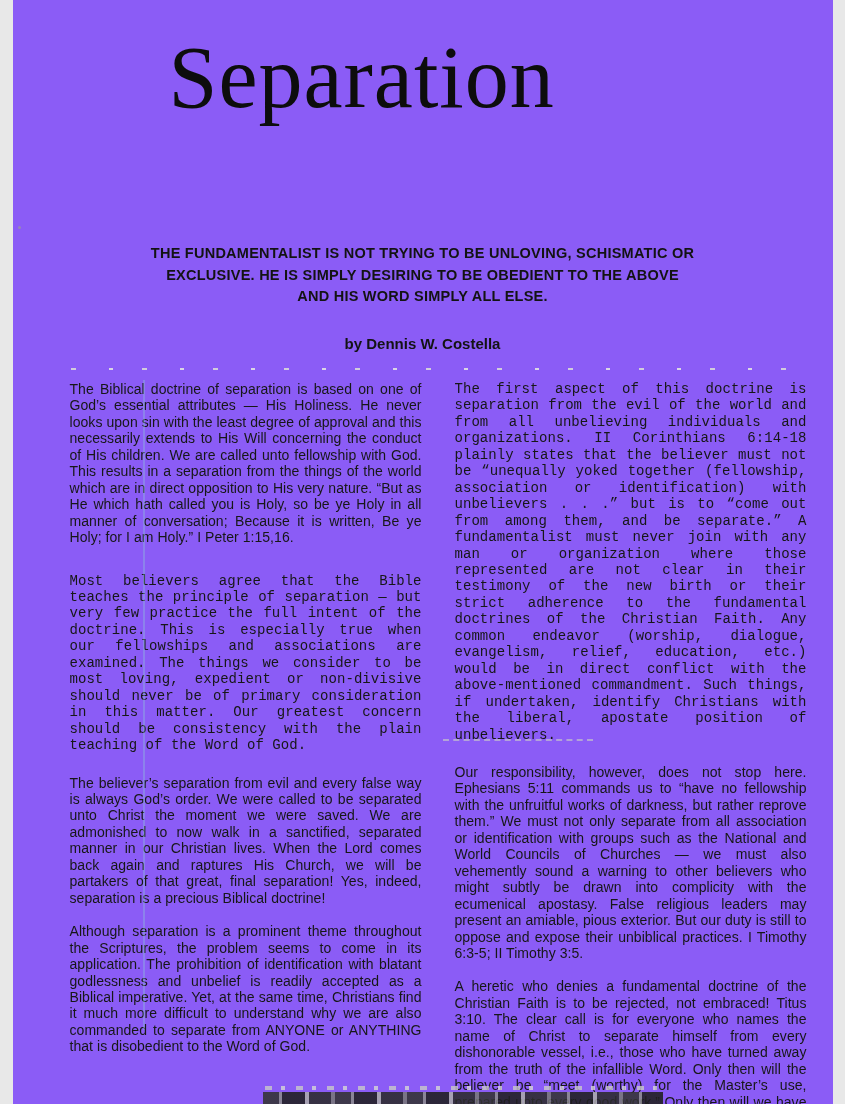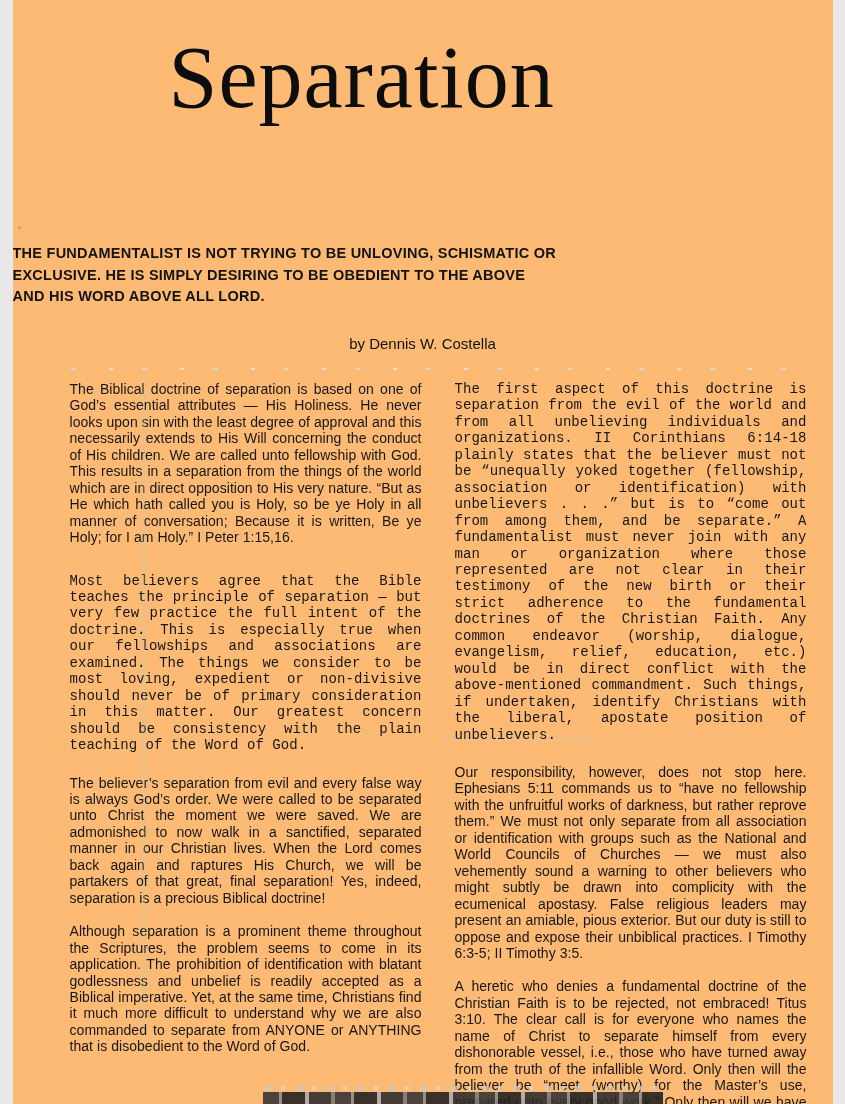--- a/index.html
+++ b/index.html
@@ -1,21 +1,21 @@
 <!DOCTYPE html>
 <html><head>
 <meta charset="utf-8">
 <style>
   html, body { margin: 0; padding: 0; background: #e8e8e8; }
   .page {
     position: relative;
     width: 820px;
     height: 1104px;
     margin: 0 auto;
-    background: #fdba74;
+    background: #8b5cf6;
     overflow: hidden;
     color: #161616;
     font-family: "Liberation Sans", sans-serif;
   }
   
   .title-line {
     position: absolute;
     margin: 0;
     font-family: "Liberation Serif", serif;
     font-weight: 400;
@@ -23,33 +23,34 @@
     line-height: 1;
     white-space: nowrap;
   }
   .title-line1 { left: 156px; top: 34px;  font-size: 88px; letter-spacing: 1px; }
   .title-line2 { left: 286px; top: 134px; font-size: 88px; letter-spacing: 9px; }
 
   .subtitle {
     position: absolute;
     top: 243px; left: 0;
     width: 100%;
+    text-align: center;
     font-size: 14.5px;
     font-weight: bold;
     line-height: 21.5px;
     letter-spacing: 0.25px;
     color: #131313;
   }
   .byline {
     position: absolute;
     top: 335px; left: 0;
     width: 100%;
     text-align: center;
     font-size: 15px;
-    font-weight: normal;
+    font-weight: bold;
     color: #131313;
   }
 
   
   .columns {
     position: absolute;
     top: 381px; left: 57px;
     width: 737px;
     display: flex;
     gap: 33px;
@@ -105,21 +106,21 @@
 </head>
 <body>
 
 <div class="page">
 
   <h1 class="title-line title-line1">Separation</h1>
 
   <div class="subtitle">
     <div>THE FUNDAMENTALIST IS NOT TRYING TO BE UNLOVING, SCHISMATIC OR</div>
     <div>EXCLUSIVE. HE IS SIMPLY DESIRING TO BE OBEDIENT TO THE ABOVE</div>
-    <div>AND HIS WORD ABOVE ALL LORD.</div>
+    <div>AND HIS WORD SIMPLY ALL ELSE.</div>
   </div>
 
   <div class="byline">by Dennis W. Costella</div>
 
   <main class="columns">
     <section class="col">
       <p class="para gap-lg">The Biblical doctrine of separation is based on one of God’s essential attributes — His Holiness. He never looks upon sin with the least degree of approval and this necessarily extends to His Will concerning the conduct of His children. We are called unto fellowship with God. This results in a separation from the things of the world which are in direct opposition to His very nature. “But as He which hath called you is Holy, so be ye Holy in all manner of conversation; Because it is written, Be ye Holy; for I am Holy.” I Peter 1:15,16.</p>
       <p class="para gap-md">Most believers agree that the Bible teaches the principle of separation — but very few practice the full intent of the doctrine. This is especially true when our fellowships and associations are examined. The things we consider to be most loving, expedient or non-divisive should never be of primary consideration in this matter. Our greatest concern should be consistency with the plain teaching of the Word of God.</p>
       <p class="para">The believer’s separation from evil and every false way is always God’s order. We were called to be separated unto Christ the moment we were saved. We are admonished to now walk in a sanctified, separated manner in our Christian lives. When the Lord comes back again and raptures His Church, we will be partakers of that great, final separation! Yes, indeed, separation is a precious Biblical doctrine!</p>
       <p class="para">Although separation is a prominent theme throughout the Scriptures, the problem seems to come in its application. The prohibition of identification with blatant godlessness and unbelief is readily accepted as a Biblical imperative. Yet, at the same time, Christians find it much more difficult to understand why we are also commanded to separate from ANYONE or ANYTHING that is disobedient to the Word of God.</p>

